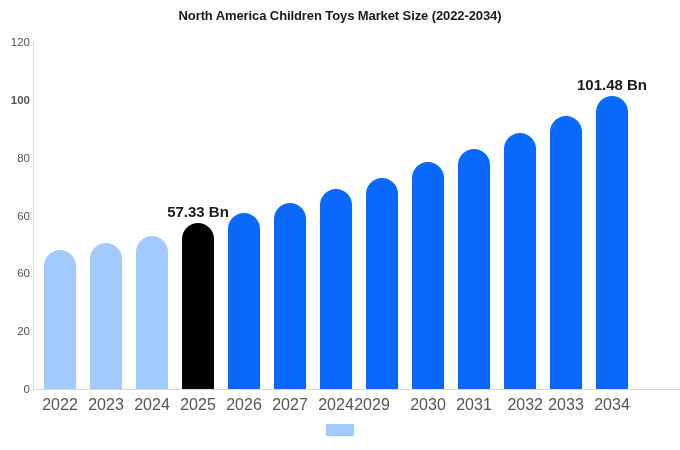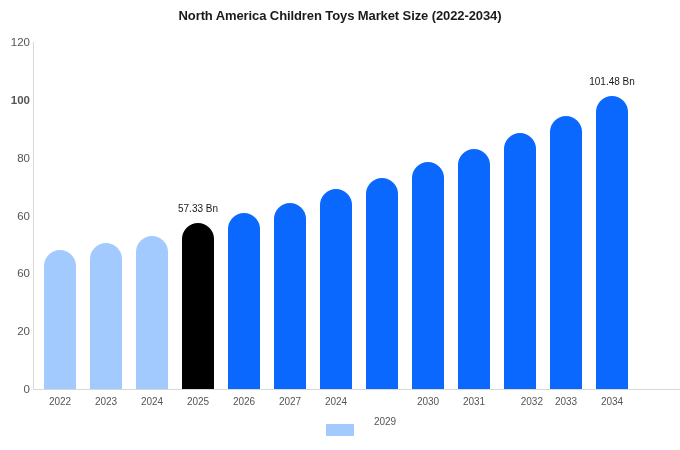--- a/index.html
+++ b/index.html
@@ -80,40 +80,40 @@
   }
   .bar {
     position: absolute;
     bottom: 0;
     width: 32px;
     border-top-left-radius: 16px;
     border-top-right-radius: 16px;
   }
   .bar-value-label {
     position: absolute;
-    font-size: 10px;
-    font-weight: normal;
+    font-size: 15px;
+    font-weight: bold;
     color: #1a1a1a;
     white-space: nowrap;
     transform: translateX(-50%);
   }
   
   #x-axis-labels {
     position: absolute;
     left: 33px;
     top: 396px;
     width: 647px;
     height: 18px;
   }
   .x-tick-label {
     position: absolute;
     top: 0;
     width: 46px;
     text-align: center;
-    font-size: 10px;
+    font-size: 16px;
     color: #555555;
     transform: translateX(-50%);
   }
   
   #legend {
     position: absolute;
     left: 0;
     top: 424px;
     width: 680px;
     display: flex;
@@ -172,21 +172,21 @@
     </div>
 
   <div id="x-axis-labels">
       <div class="x-tick-label" style="left: 27px;">2022</div>
       <div class="x-tick-label" style="left: 73px;">2023</div>
       <div class="x-tick-label" style="left: 119px;">2024</div>
       <div class="x-tick-label" style="left: 165px;">2025</div>
       <div class="x-tick-label" style="left: 211px;">2026</div>
       <div class="x-tick-label" style="left: 257px;">2027</div>
       <div class="x-tick-label" style="left: 303px;">2024</div>
-      <div class="x-tick-label" style="left: 352px; margin-top: 20px;">2029</div>
+      <div class="x-tick-label" style="left: 339px;">2029</div>
       <div class="x-tick-label" style="left: 395px;">2030</div>
       <div class="x-tick-label" style="left: 441px;">2031</div>
       <div class="x-tick-label" style="left: 487px; text-align: right;">2032</div>
       <div class="x-tick-label" style="left: 533px;">2033</div>
       <div class="x-tick-label" style="left: 579px;">2034</div>
     </div>
 
   <div id="legend">
     <span id="legend-swatch" style="background: rgb(163, 202, 255);"></span>
   </div>

